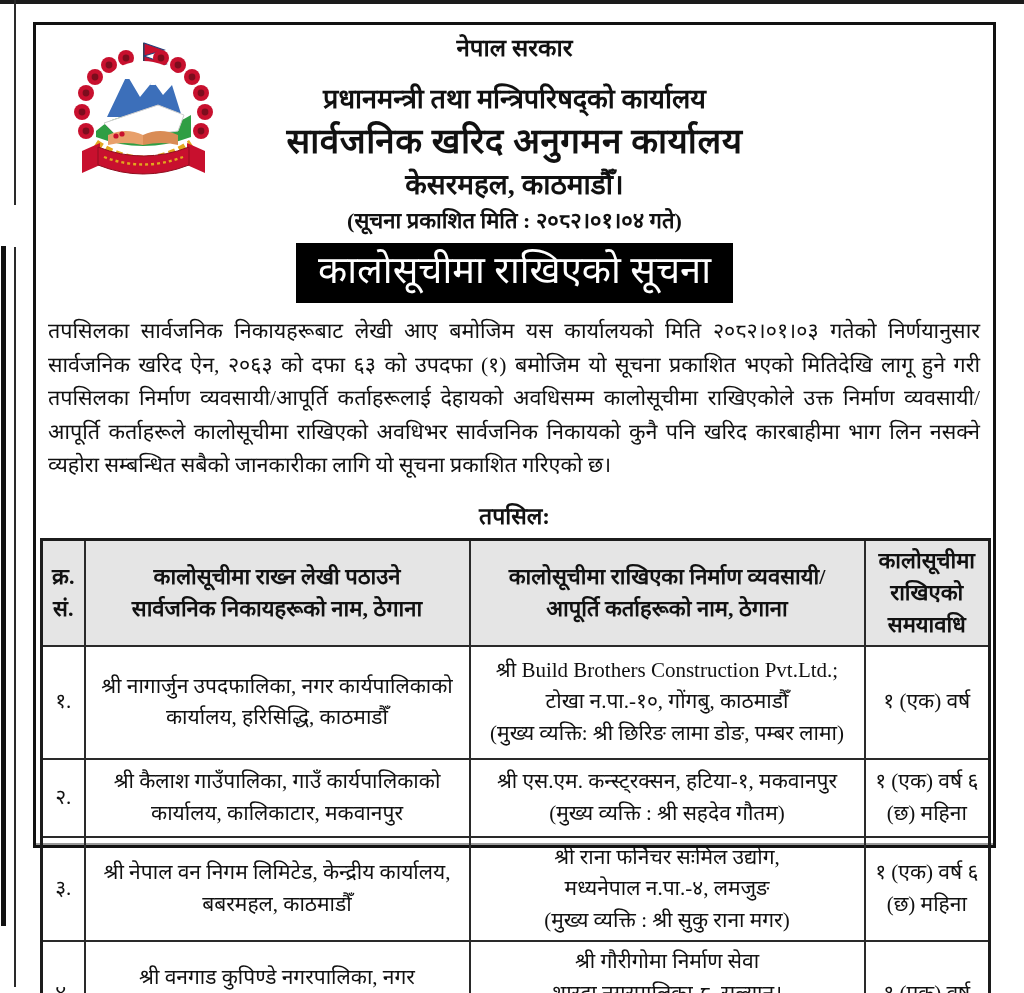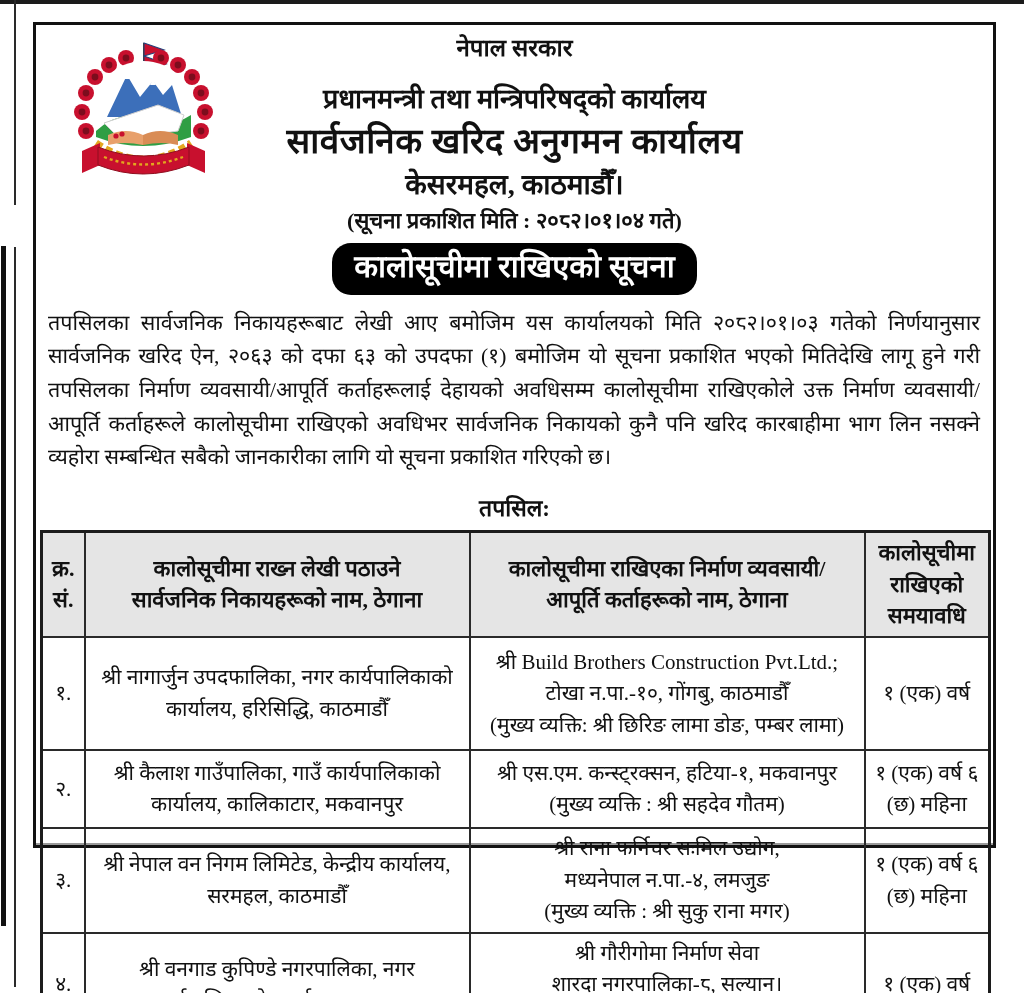--- a/index.html
+++ b/index.html
@@ -34,21 +34,21 @@
   .emblem{position:absolute;left:24px;top:14px;width:162px;height:152px;}
   .header{text-align:center;padding-top:8px;line-height:1.3;}
   .h1{font-size:24px;font-weight:bold;}
   .h2{font-size:27px;font-weight:bold;margin-top:18px;}
   .h3{font-size:35px;font-weight:bold;margin-top:2px;letter-spacing:.5px;text-align:center;}
   .h4{font-size:28px;font-weight:bold;margin-top:2px;}
   .h5{font-size:22px;font-weight:bold;margin-top:4px;}
   .banner-wrap{text-align:center;margin-top:7px;}
   .banner{
     display:inline-block;background:var(--banner-bg);color:var(--banner-fg);
-    font-size:31px;font-weight:bold;padding:5px 22px 10px;line-height:1.2;border-radius:19px;
+    font-size:38px;font-weight:normal;padding:5px 22px 10px;line-height:1.2;
   }
   .body-text{
     margin:12px 13px 16px 12px;font-size:21.5px;line-height:1.56;
     text-align:justify;
   }
   .caption{text-align:center;font-weight:bold;font-size:23px;margin-top:16px;}
   table{
     border-collapse:collapse;margin:7px 0 0 4px;width:948px;
     table-layout:fixed;border:3px solid #1c1c1c;
   }
@@ -206,21 +206,21 @@
         <td class="prewrap">श्री कैलाश गाउँपालिका, गाउँ कार्यपालिकाको
 कार्यालय, कालिकाटार, मकवानपुर</td>
         <td class="prewrap">श्री एस.एम. कन्स्ट्रक्सन, हटिया-१, मकवानपुर
 (मुख्य व्यक्ति : श्री सहदेव गौतम)</td>
         <td class="prewrap">१ (एक) वर्ष ६
 (छ) महिना</td>
       </tr>
       <tr class="r2">
         <td class="prewrap">३.</td>
         <td class="prewrap">श्री नेपाल वन निगम लिमिटेड, केन्द्रीय कार्यालय,
-सरमहल, काठमाडौँ</td>
+बबरमहल, काठमाडौँ</td>
         <td class="prewrap">श्री राना फर्निचर सःमिल उद्योग,
 मध्यनेपाल न.पा.-४, लमजुङ
 (मुख्य व्यक्ति : श्री सुकु राना मगर)</td>
         <td class="prewrap">१ (एक) वर्ष ६
 (छ) महिना</td>
       </tr>
       <tr class="r3">
         <td class="prewrap">४.</td>
         <td class="prewrap">श्री वनगाड कुपिण्डे नगरपालिका, नगर
 कार्यपालिकाको कार्यालय, सल्यान</td>

